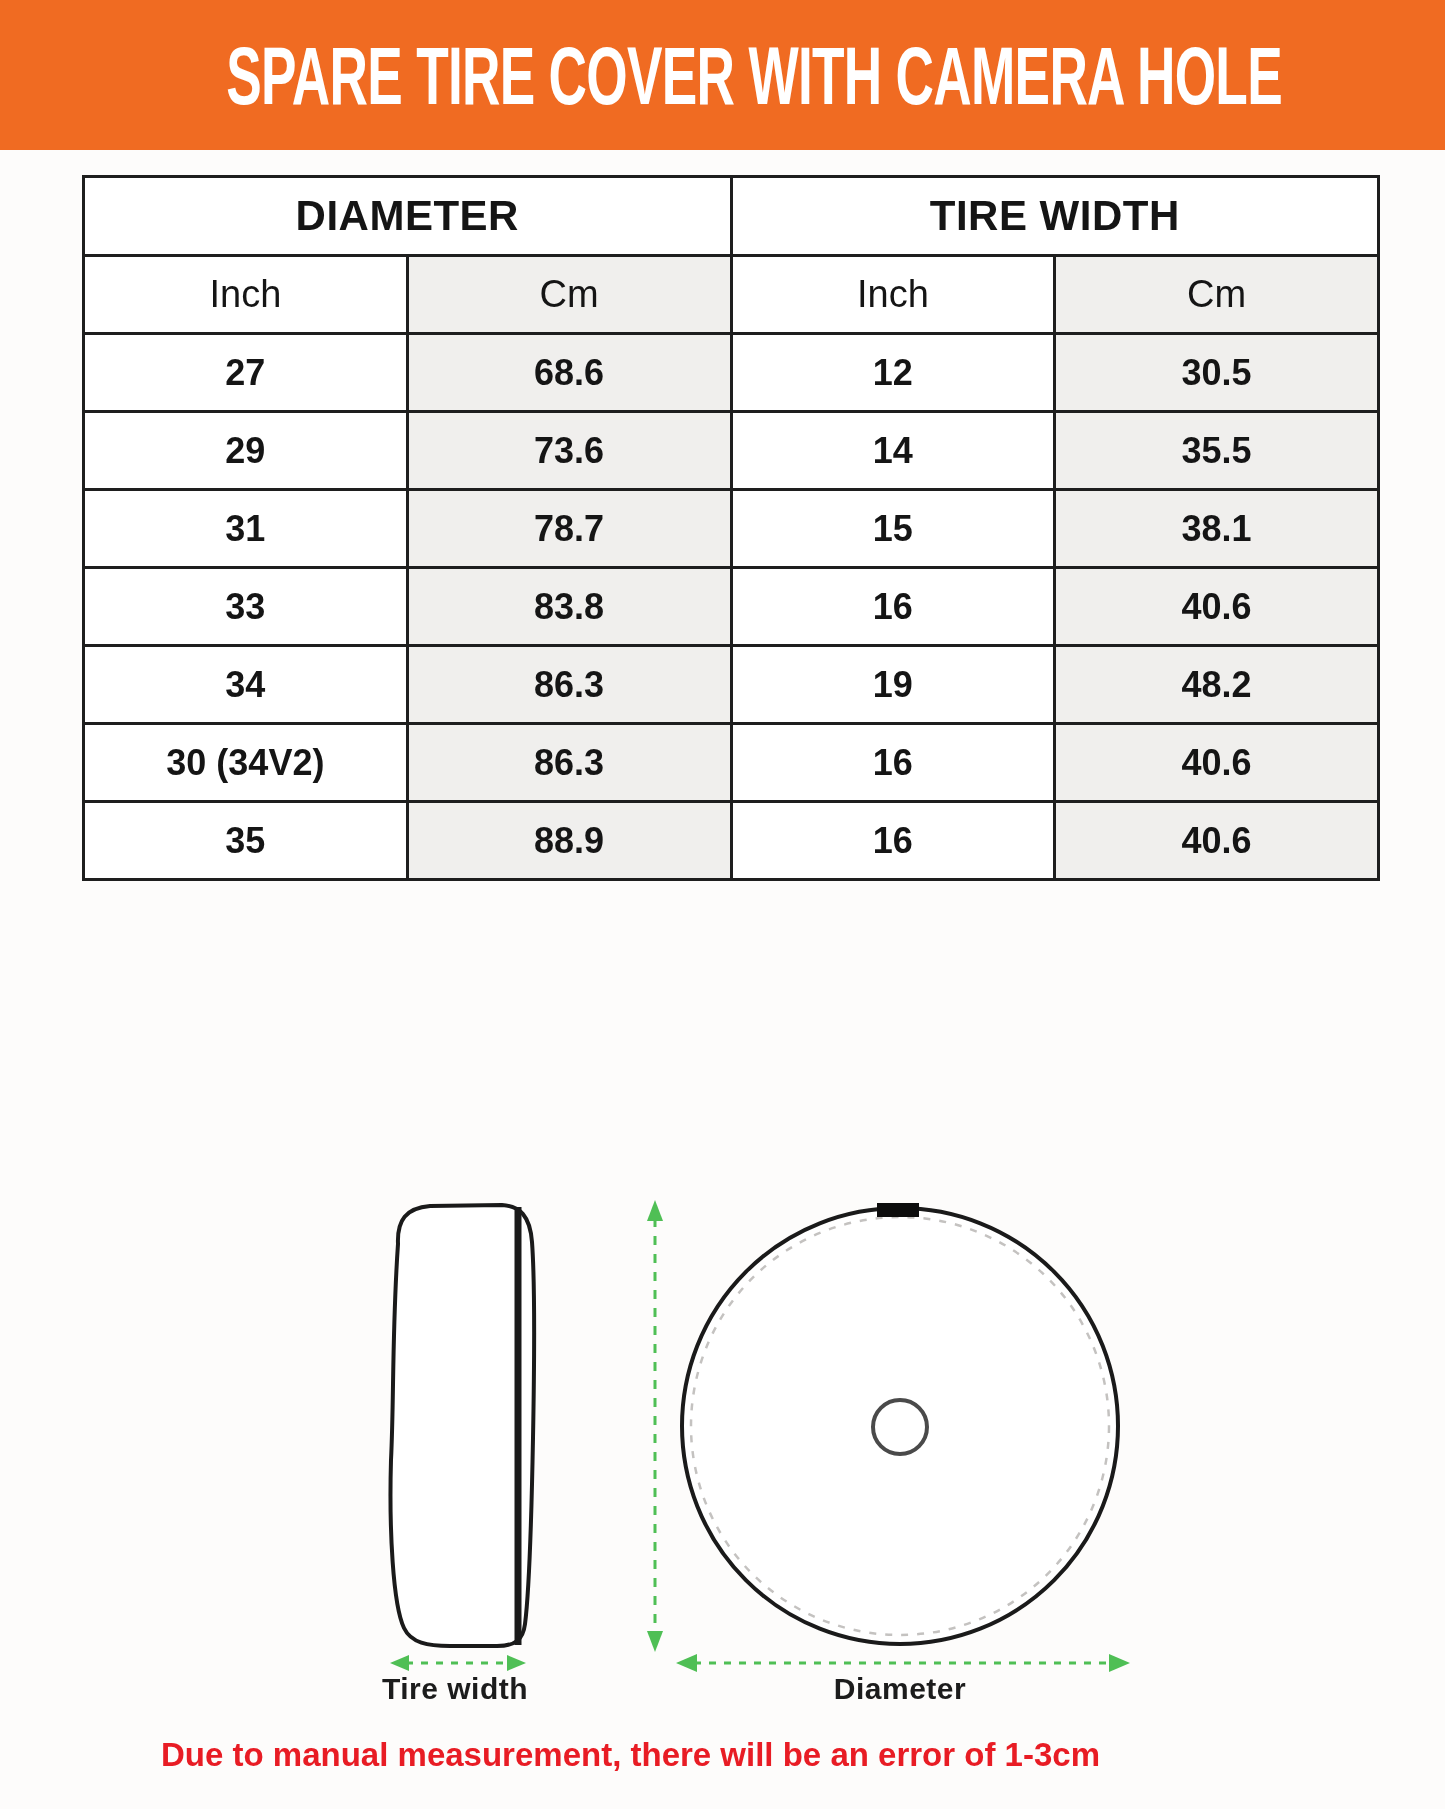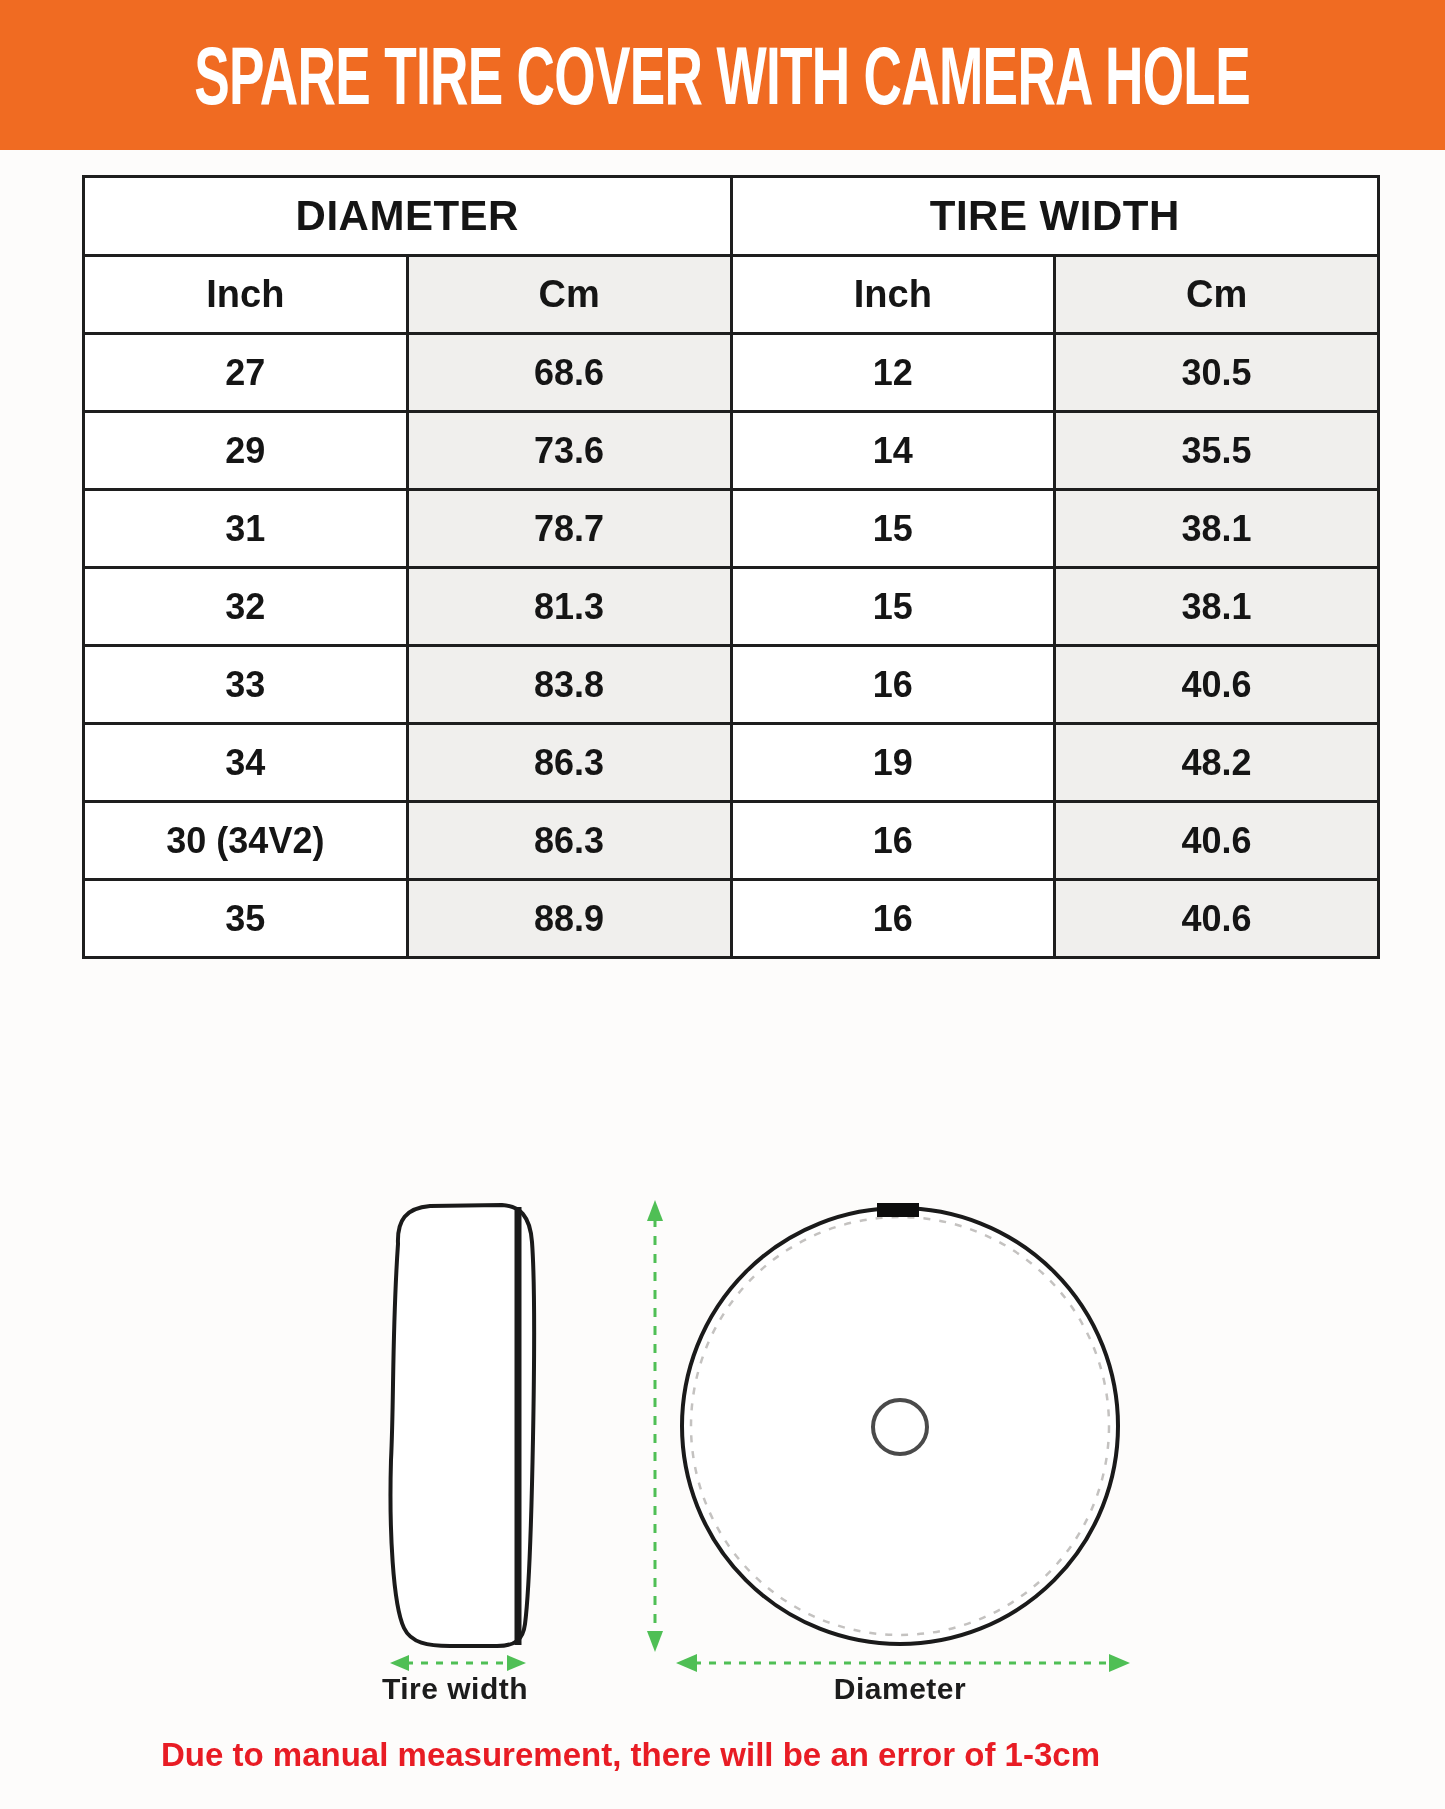--- a/index.html
+++ b/index.html
@@ -7,40 +7,40 @@
     width:1445px;height:1809px;position:relative;
     background:#fdfcfb;
     font-family:"Liberation Sans", sans-serif;
     color:#151515;
     overflow:hidden;
   }
   
   .banner{
     position:absolute;left:0;top:0;width:1445px;height:150px;
     background:var(--banner,#f06b22);
-    display:flex;align-items:center;justify-content:center;
+    display:flex;align-items:center;justify-content:flex-start;
   }
   .banner-title{
     color:#ffffff;font-size:76px;font-weight:700;letter-spacing:-1px;
     transform:scaleX(0.70) scaleY(1.08);transform-origin:center;
     white-space:nowrap;
   }
   
   table.size-table{
     position:absolute;left:82px;top:175px;width:1298px;
     border-collapse:collapse;table-layout:fixed;
     background:#ffffff;
   }
   table.size-table th, table.size-table td{
     border:3px solid var(--border,#1e1e1e);
     text-align:center;vertical-align:middle;
     padding:0;
   }
   tr.section-row th{height:76px;font-size:42px;font-weight:700;letter-spacing:.5px;background:#ffffff;}
-  tr.colhead-row th{height:75px;font-size:38px;font-weight:700;}
+  tr.colhead-row th{height:75px;font-size:38px;font-weight:400;}
   table.size-table td{height:75px;font-size:36px;font-weight:700;}
   .inch{background:#ffffff;}
   .cm{background:var(--cell,#f0efed);}
   
   .diagram-svg{position:absolute;left:0;top:1150px;}
   .diag-label{
     position:absolute;font-size:30px;font-weight:700;color:#1c1c1c;
     text-align:center;letter-spacing:.5px;
   }
   .label-tirewidth{left:330px;top:1672px;width:250px;}
@@ -81,26 +81,20 @@
       </tr>
       <tr>
         <td class="inch">29</td>
         <td class="cm">73.6</td>
         <td class="inch">14</td>
         <td class="cm">35.5</td>
       </tr>
       <tr>
         <td class="inch">31</td>
         <td class="cm">78.7</td>
-        <td class="inch">15</td>
-        <td class="cm">38.1</td>
-      </tr>
-      <tr>
-        <td class="inch">32</td>
-        <td class="cm">81.3</td>
         <td class="inch">15</td>
         <td class="cm">38.1</td>
       </tr>
       <tr>
         <td class="inch">33</td>
         <td class="cm">83.8</td>
         <td class="inch">16</td>
         <td class="cm">40.6</td>
       </tr>
       <tr>

